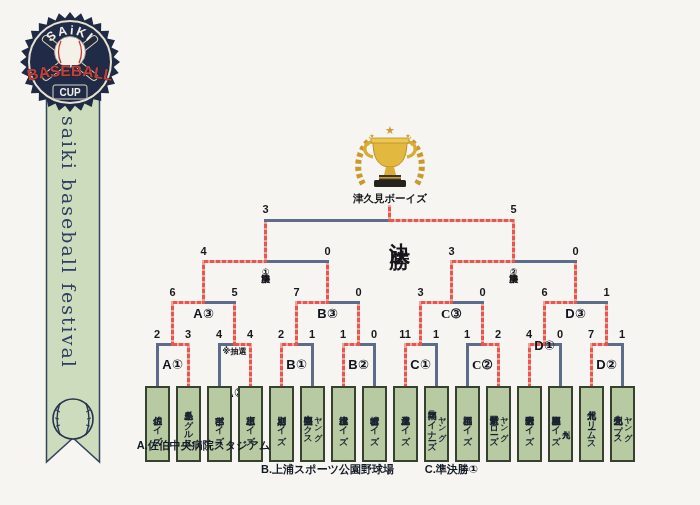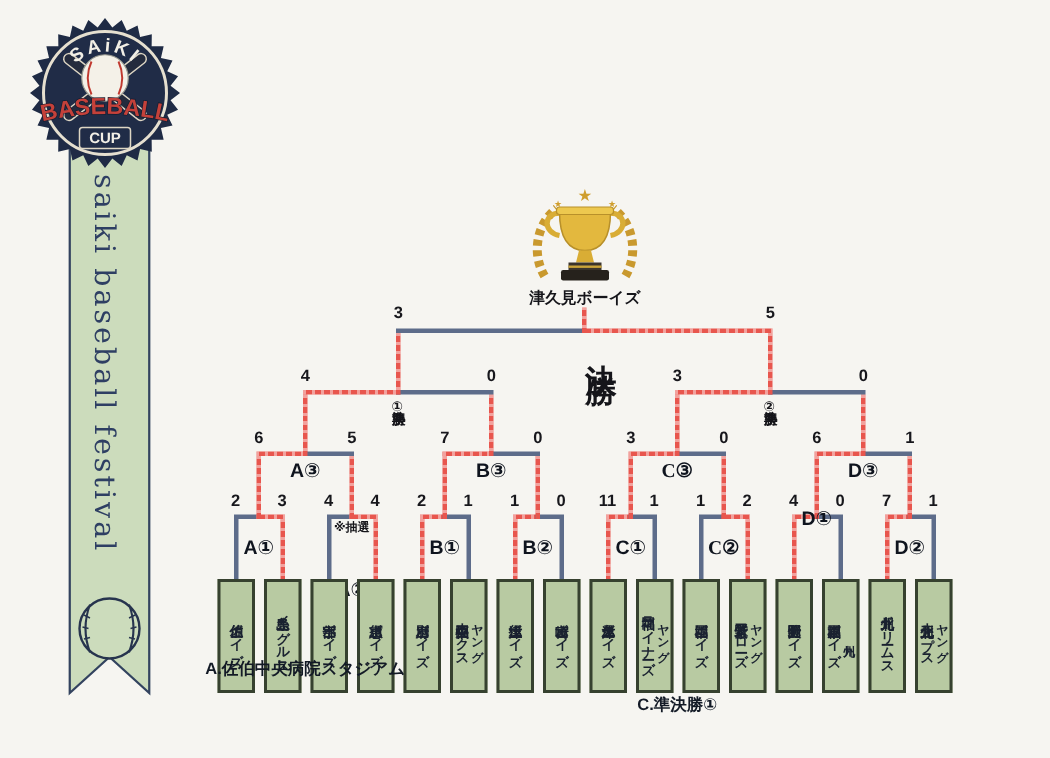--- a/index.html
+++ b/index.html
@@ -267,16 +267,17 @@
       <div class="score" style="left: 451.5px; top: 245px;">3</div>
       <div class="score" style="left: 575.5px; top: 245px;">0</div>
       <div class="sflabel vtext" style="left: 508.5px; top: 267px;">準決勝②</div>
       <div class="bline navy" style="left: 264px; top: 219px; width: 127px; height: 3px;"></div>
       <div class="bline red h" style="left: 388px; top: 219px; width: 127px; height: 3px;"></div>
       <div class="score" style="left: 265.5px; top: 203px;">3</div>
       <div class="score" style="left: 513.5px; top: 203px;">5</div>
       <div class="bline red v" style="left: 388px; top: 205px; width: 3px; height: 17px;"></div>
       <div class="finlabel vtext" style="left: 385.5px; top: 226px;">決勝</div>
       <div class="venue" style="left: 203.5px; top: 438px;">A.佐伯中央病院スタジアム</div>
+      <div class="venue" style="left: 327.5px; top: 462px;">B.上浦スポーツ公園野球場</div>
       <div class="venue" style="left: 451.5px; top: 462px;">C.準決勝①</div>
     </div>
 
 </div>
 
 </body></html>

